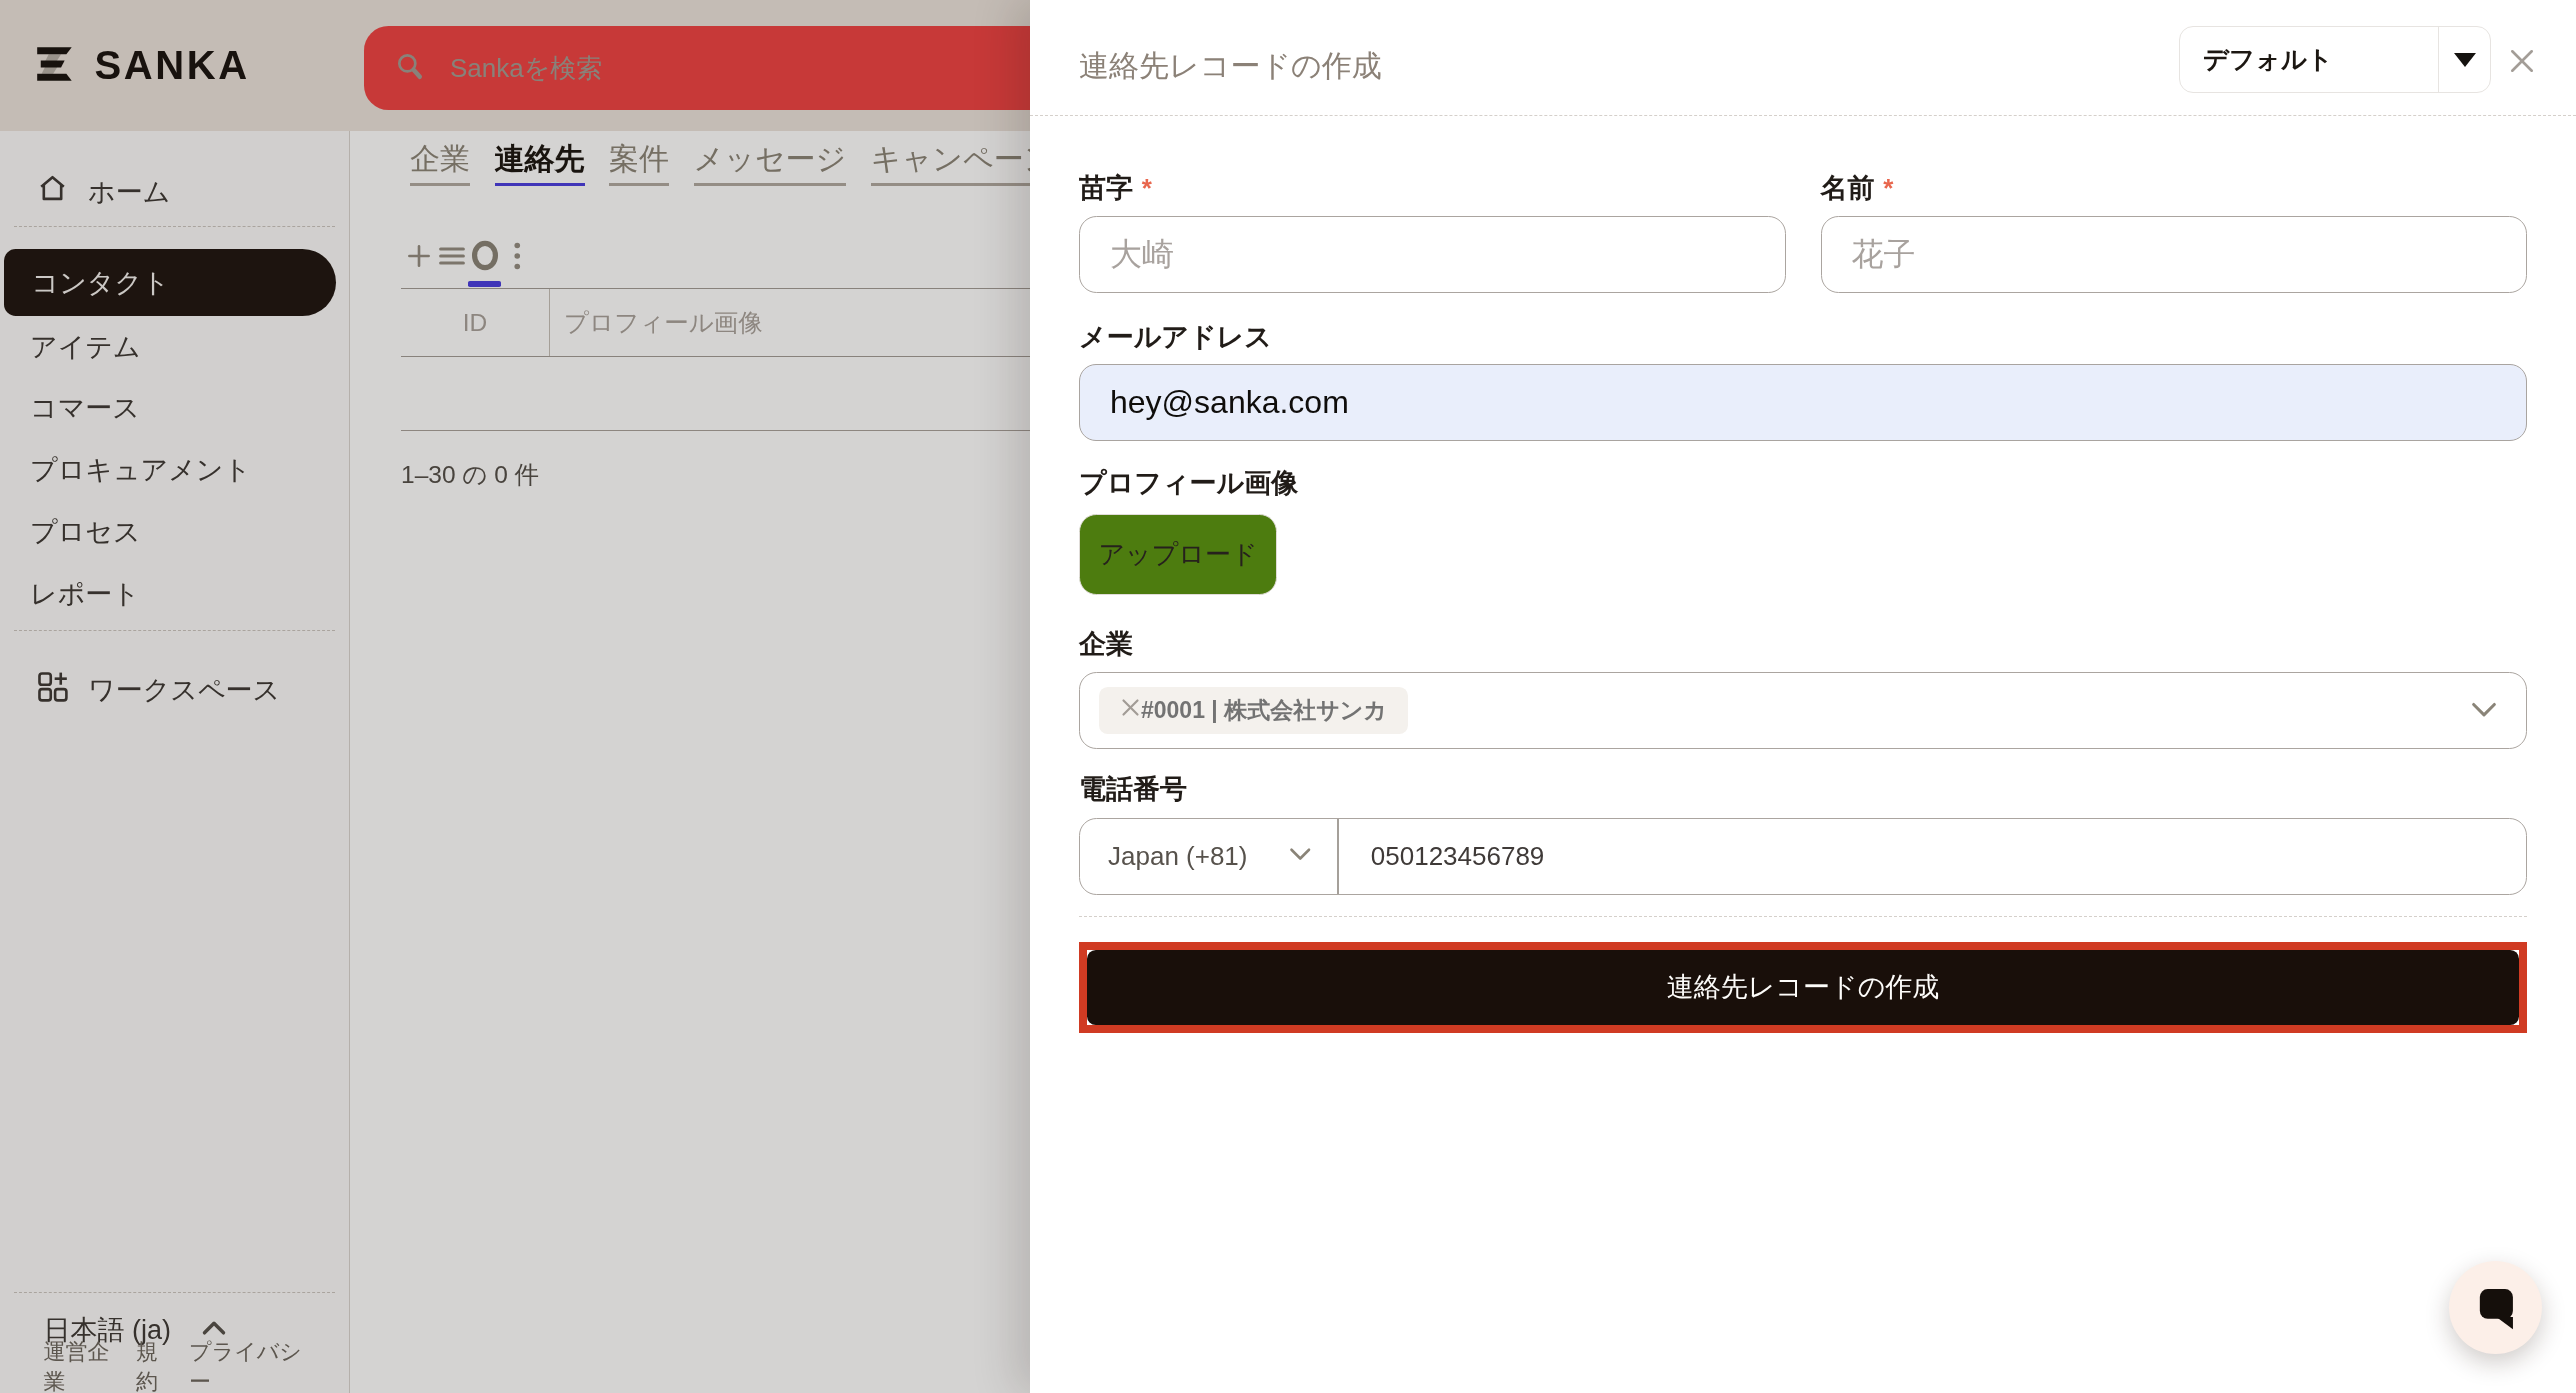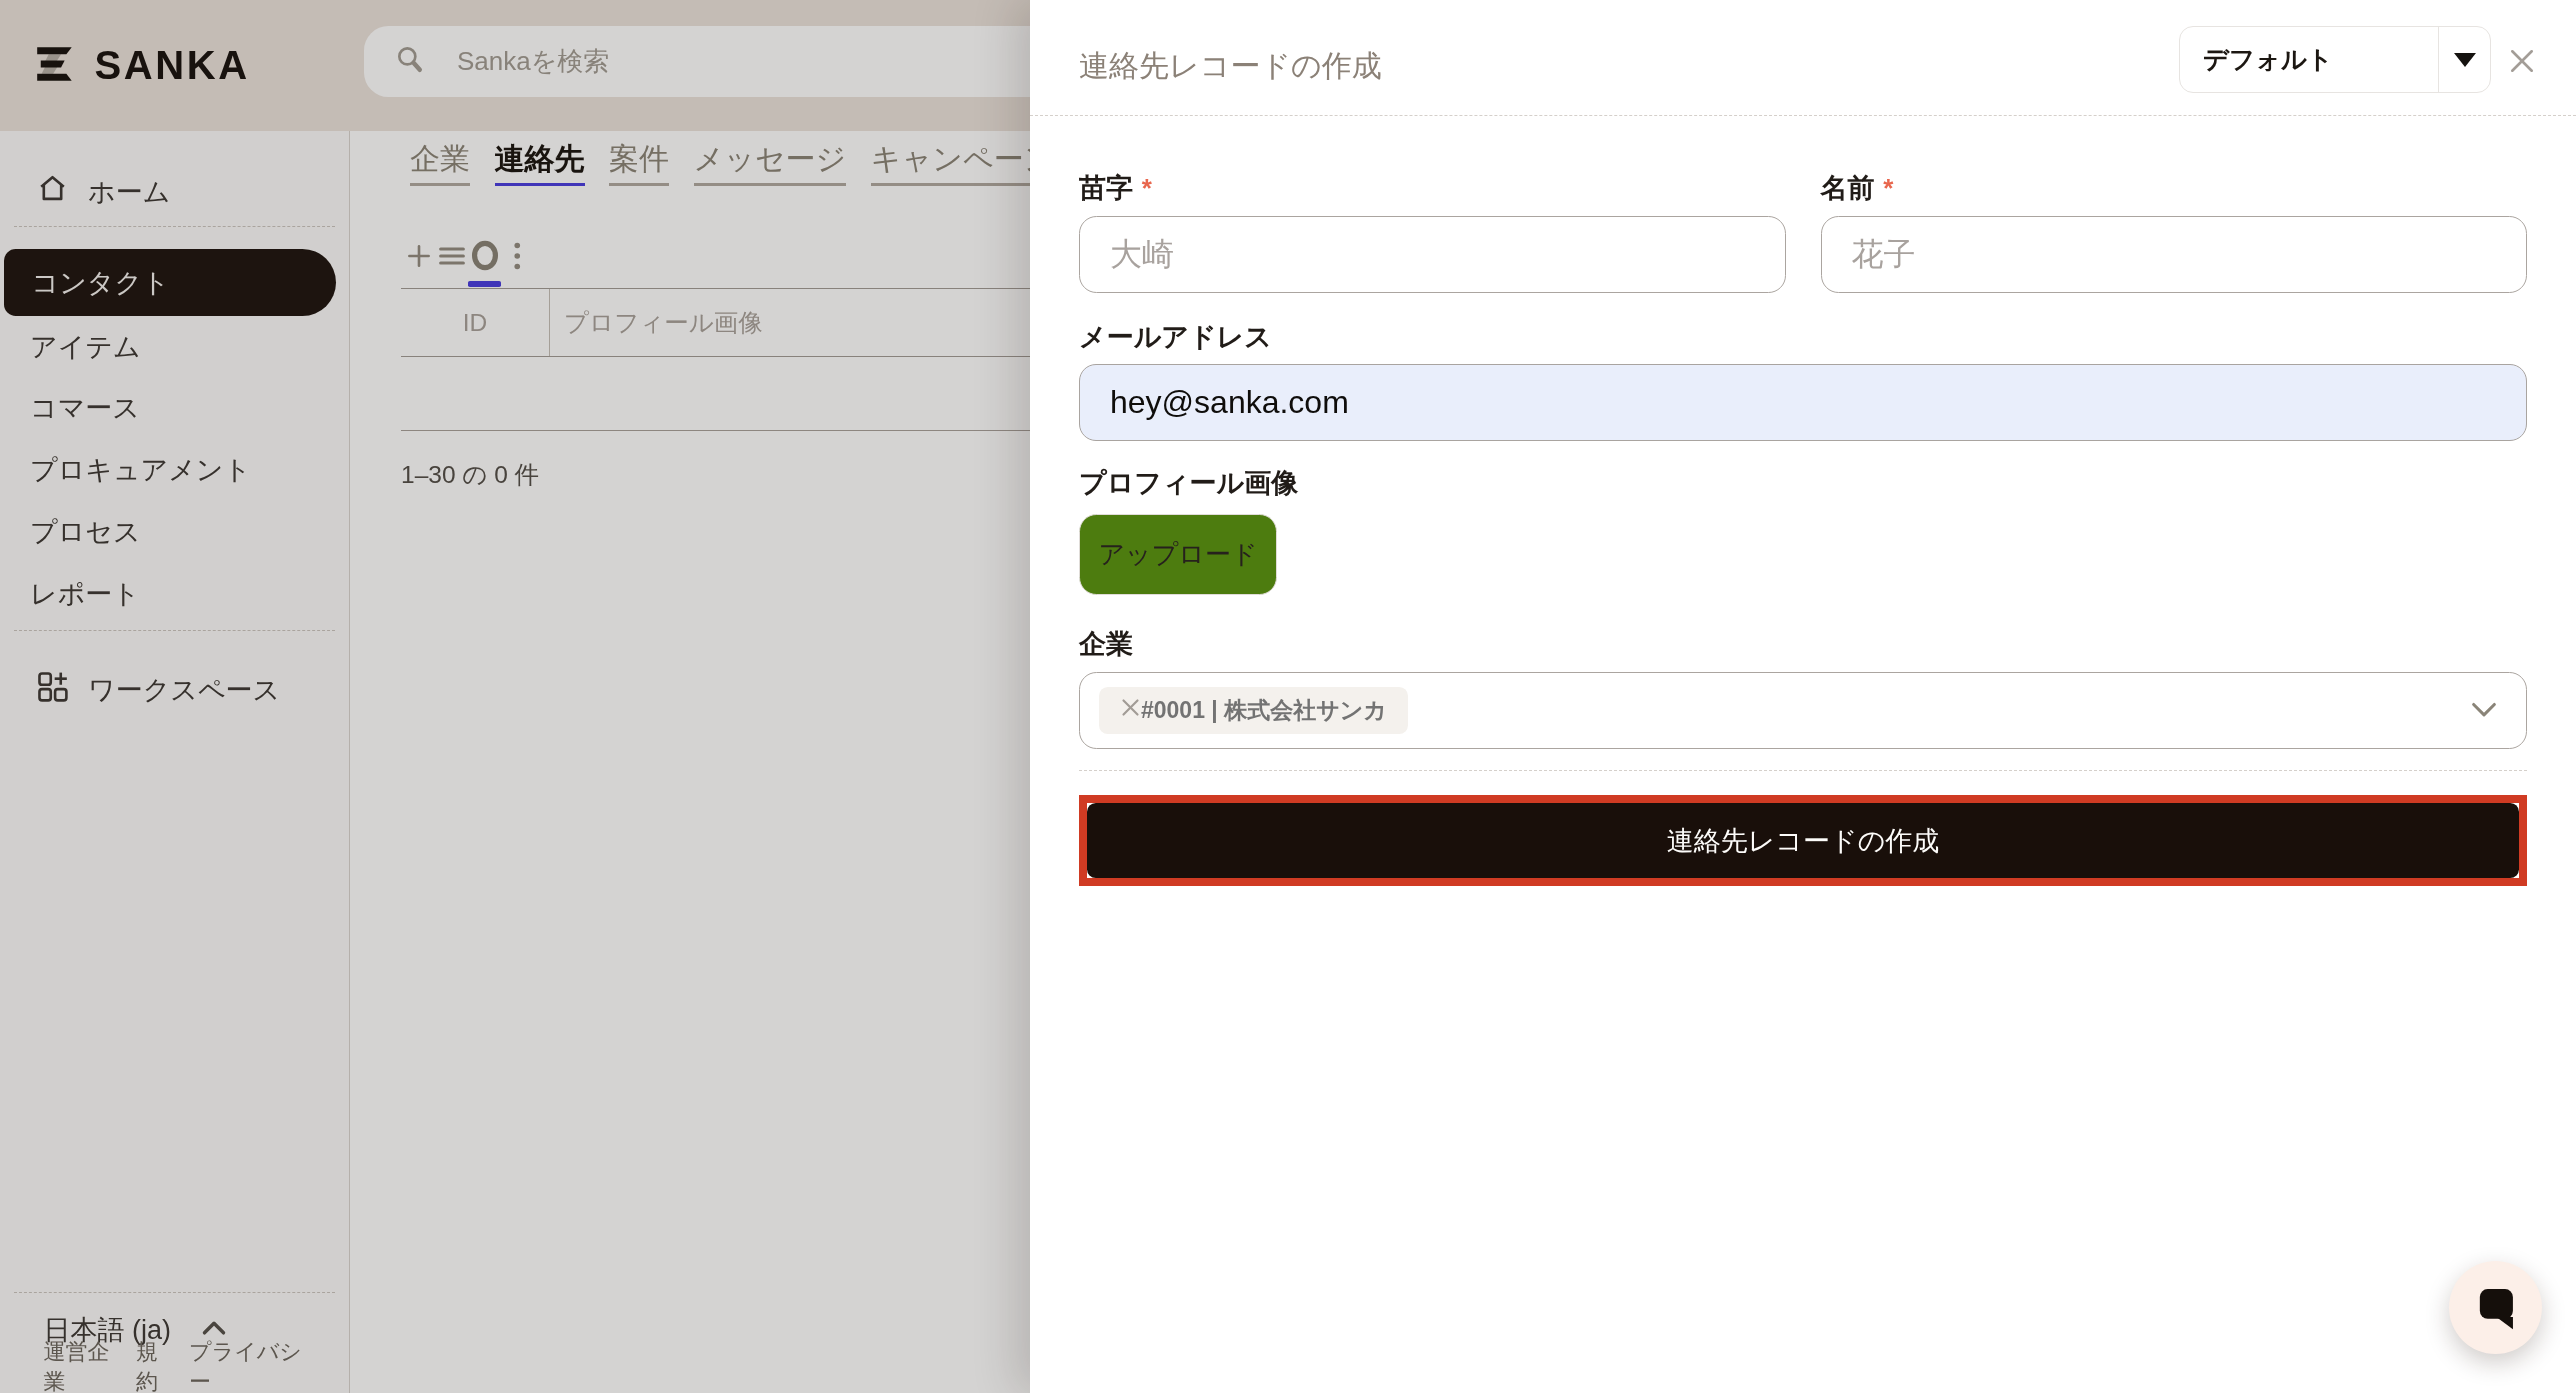--- a/index.html
+++ b/index.html
@@ -8,22 +8,22 @@
     position:relative; overflow:hidden; background:#ffffff;
     font-family:"Liberation Sans","DejaVu Sans",sans-serif;
     color:#2a2522;
   }
   
   .app { position:absolute; inset:0; }
   .topbar { position:absolute; left:0; top:0; width:100%; height:131px; background:#ece3dc; }
   .logo { position:absolute; left:31px; top:0; height:131px; display:flex; align-items:center; gap:17.5px; }
   .logo-text { font-size:40px; font-weight:bold; letter-spacing:2.6px; color:#1a1410; }
   .search {
-    position:absolute; left:364px; top:26px; width:885px; height:71px;
-    background:#ffffff; border-radius:24.5px; display:flex; align-items:center; padding:0 30px; gap:31px;
+    position:absolute; left:364px; top:26px; width:885px; height:84px;
+    background:#ef4444; border-radius:24.5px; display:flex; align-items:center; padding:0 30px; gap:24px;
   }
   .search input {
     border:none; outline:none; background:transparent; flex:1;
     font-size:26px; color:#3c3733; font-family:inherit;
   }
   .search input::placeholder { color:#a39d94; }
 
   .sidebar { position:absolute; left:0; top:131px; width:350px; bottom:0; background:#fcfbfa; border-right:1.8px solid #dad5d0; }
   .nav-item { position:absolute; left:0; width:100%; height:44px; display:flex; align-items:center; font-size:27px; color:#3f3a36; padding-left:30px; cursor:pointer; }
   .nav-item.with-icon { padding-left:36px; gap:19px; }
@@ -301,20 +301,35 @@
           <span>#0001 | 株式会社サンカ</span>
         </div>
         <div class="select-chevron">
           <svg width="32" height="19" viewBox="0 0 36 22" fill="none" stroke="#8a8478" stroke-width="3.5" stroke-linecap="round" stroke-linejoin="round">
             <polyline points="6,4 18,16 30,4"></polyline>
           </svg>
         </div>
       </div>
     </div>
 
+    <div class="mt-phone">
+      <div class="field-label">電話番号</div>
+      <div class="phone-box">
+        <div class="phone-country">
+          <span class="phone-country-label">Japan (+81)</span>
+          <span style="margin-right:24.5px;">
+            <svg width="24.5" height="16" viewBox="0 0 28 18" fill="none" stroke="#8a8478" stroke-width="3" stroke-linecap="round" stroke-linejoin="round">
+              <polyline points="4,3 14,13 24,3"></polyline>
+            </svg>
+          </span>
+        </div>
+        <div class="phone-divider"></div>
+        <input class="phone-number" type="text" value="050123456789" style="">
+      </div>
+    </div>
 
     <div class="form-dash"></div>
 
     <div class="submit-frame">
       <button class="submit-btn">連絡先レコードの作成</button>
     </div>
 
   </div>
 </aside>
 

